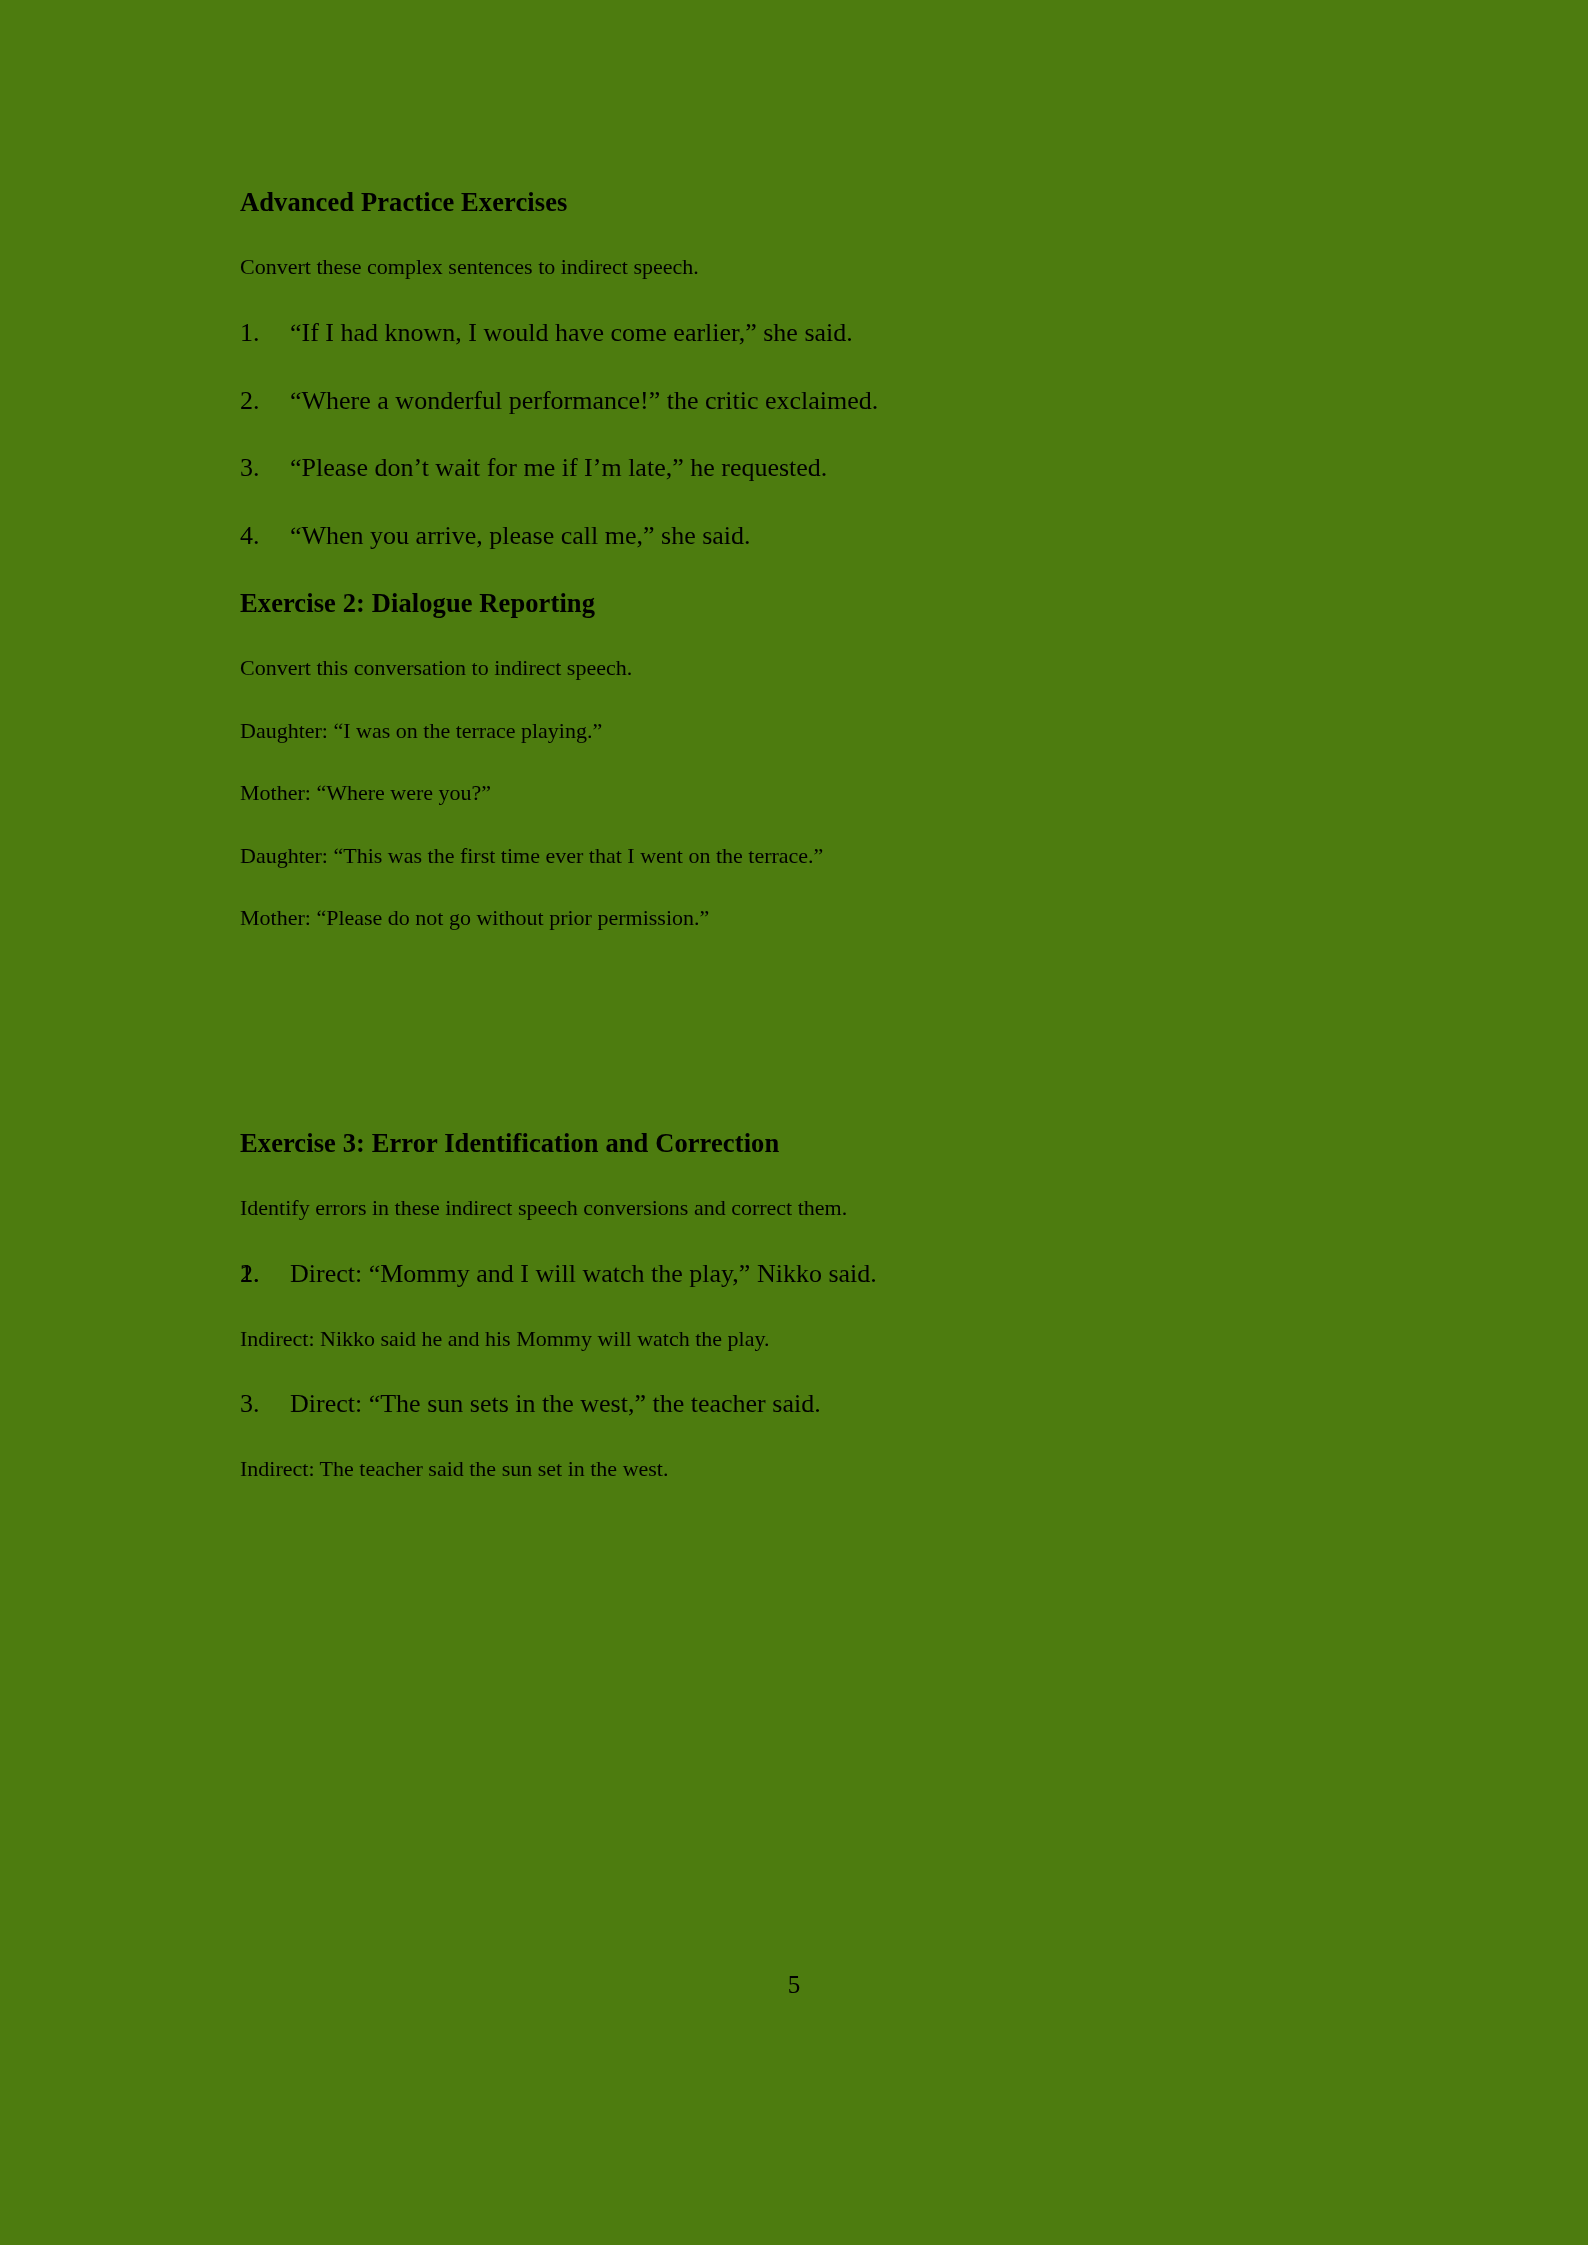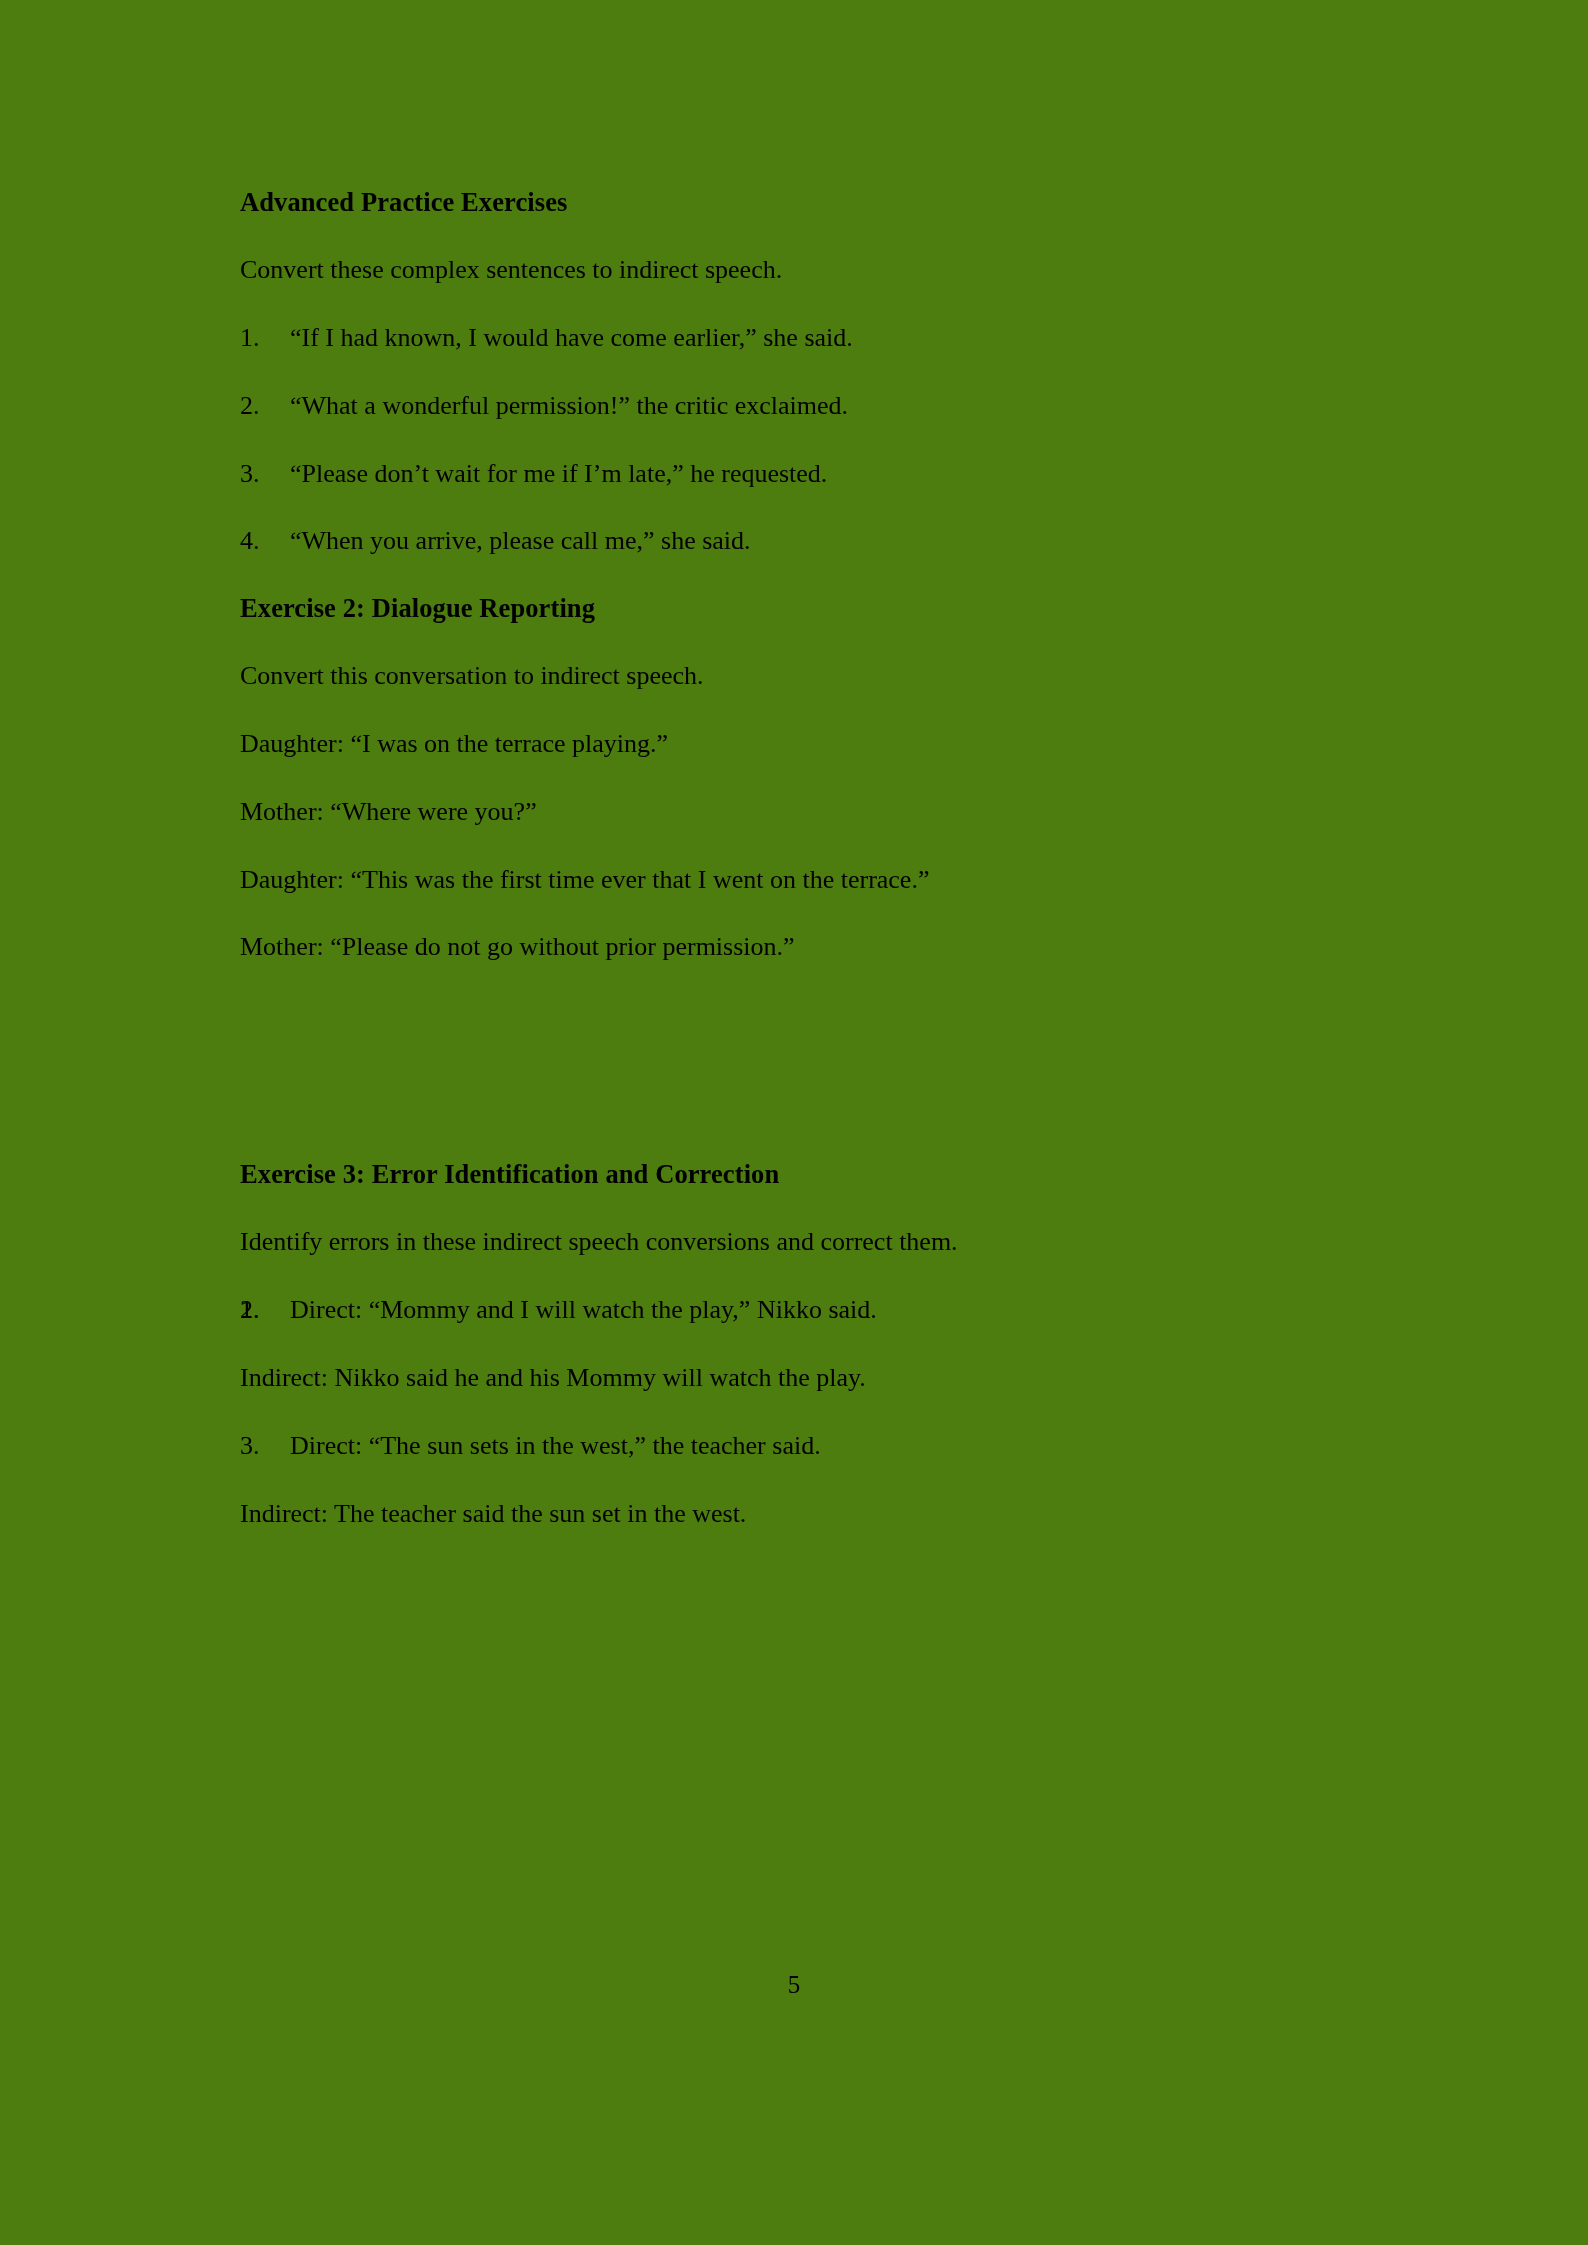--- a/index.html
+++ b/index.html
@@ -24,21 +24,21 @@
     width: 1110px;
   }
   .heading {
     font-size: 26.5px;
     font-weight: bold;
     line-height: 1.25;
     margin: 0 0 34px 0;
     letter-spacing: 0.1px;
   }
   .para {
-    font-size: 26px;
+    font-size: 22px;
     line-height: 1.3;
     margin: 0 0 34px 0;
   }
   .list {
     list-style: none;
     margin: 0;
     padding: 0;
   }
   .list-item {
     position: relative;
@@ -75,21 +75,21 @@
 
     <p class="para">Convert these complex sentences to indirect speech.</p>
 
     <ol class="list">
       <li class="list-item">
         <span class="num">1.</span>
         <span>“If I had known, I would have come earlier,” she said.</span>
       </li>
       <li class="list-item">
         <span class="num">2.</span>
-        <span>“What a wonderful permission!” the critic exclaimed.</span>
+        <span>“Where a wonderful performance!” the critic exclaimed.</span>
       </li>
       <li class="list-item">
         <span class="num">3.</span>
         <span>“Please don’t wait for me if I’m late,” he requested.</span>
       </li>
       <li class="list-item">
         <span class="num">4.</span>
         <span>“When you arrive, please call me,” she said.</span>
       </li>
     </ol>

